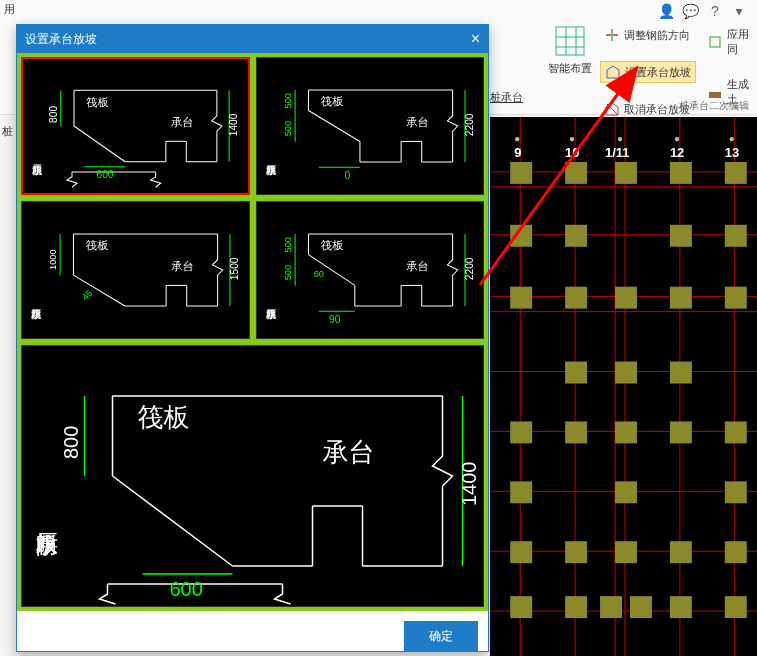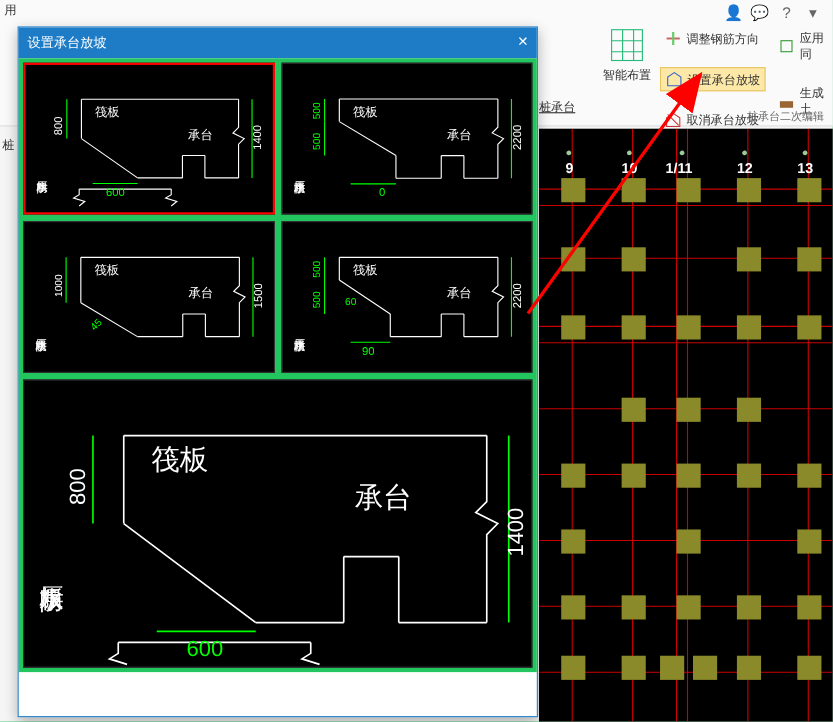--- a/index.html
+++ b/index.html
@@ -21,21 +21,21 @@
 
 .ribbon-footer { position: absolute; bottom: 2px; right: 8px; font-size: 10px; color: #666; }
 
 .left-strip { position: absolute; left: 0; top: 120px; width: 16px; font-size: 11px; color: #333; }
 .left-strip div { padding: 4px 2px; }
 
 .dialog { position: absolute; left: 16px; top: 24px; width: 473px; height: 628px; background: #fff; border: 1px solid #1e7cc7; box-shadow: 0 4px 12px rgba(0,0,0,0.3); z-index: 10; }
 .dialog-title { background: #1e7cc7; color: #fff; height: 28px; display: flex; align-items: center; justify-content: space-between; padding: 0 8px; font-size: 12px; }
 .dialog-title .close { cursor: pointer; font-size: 16px; }
 
-.dialog-body { padding: 4px; background: #22c55e; }
+.dialog-body { padding: 4px; background: #84cc16; }
 .thumb-grid { display: grid; grid-template-columns: 1fr 1fr; gap: 6px; }
 .thumb { background: #000; height: 138px; position: relative; border: 1px solid #333; }
 .thumb.selected { border: 2px solid #ff0000; }
 .thumb svg { width: 100%; height: 100%; }
 
 .big-preview { background: #000; height: 262px; margin-top: 6px; position: relative; border: 1px solid #333; }
 .big-preview svg { width: 100%; height: 100%; }
 
 .dialog-footer { display: flex; justify-content: flex-end; gap: 10px; padding: 10px; }
 .btn { padding: 6px 24px; font-size: 12px; border: 1px solid #ccc; background: #fff; cursor: pointer; }
@@ -351,20 +351,21 @@
         <text x="25" y="170" fill="#fff" font-size="22" class="cjk-vert">防水板厚</text>
         <text x="115" y="80" fill="#fff" font-size="26">筏板</text>
         <text x="300" y="115" fill="#fff" font-size="26">承台</text>
         <text x="55" y="113" fill="#fff" font-size="20" transform="rotate(-90 55 113)">800</text>
         <text x="147" y="250" fill="#0f0" font-size="20">600</text>
         <text x="453" y="160" fill="#fff" font-size="20" transform="rotate(-90 453 160)">1400</text>
       </svg>
     </div>
   </div>
   <div class="dialog-footer">
+    <button class="btn primary">确定</button>
   </div>
 </div>
 
 <svg class="arrow" style="left:470px;top:55px;width:200px;height:240px">
   <defs>
       <marker id="ah" markerWidth="12" markerHeight="12" refX="10" refY="5" orient="auto">
         <polygon points="0,0 12,5 0,10" fill="#ff0000"></polygon>
       </marker>
     </defs>
   <line x1="10" y1="230" x2="165" y2="15" stroke="#ff0000" stroke-width="3" marker-end="url(#ah)"></line>

